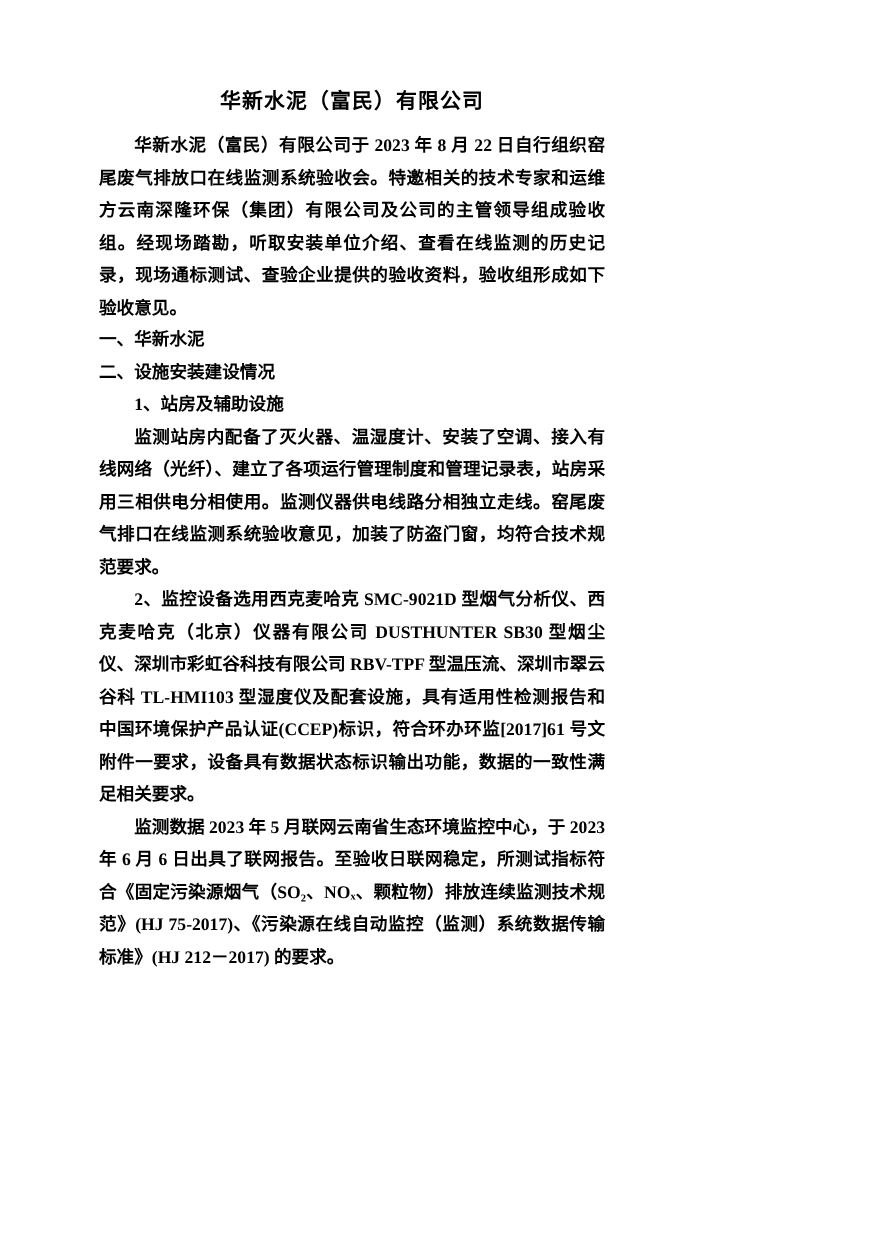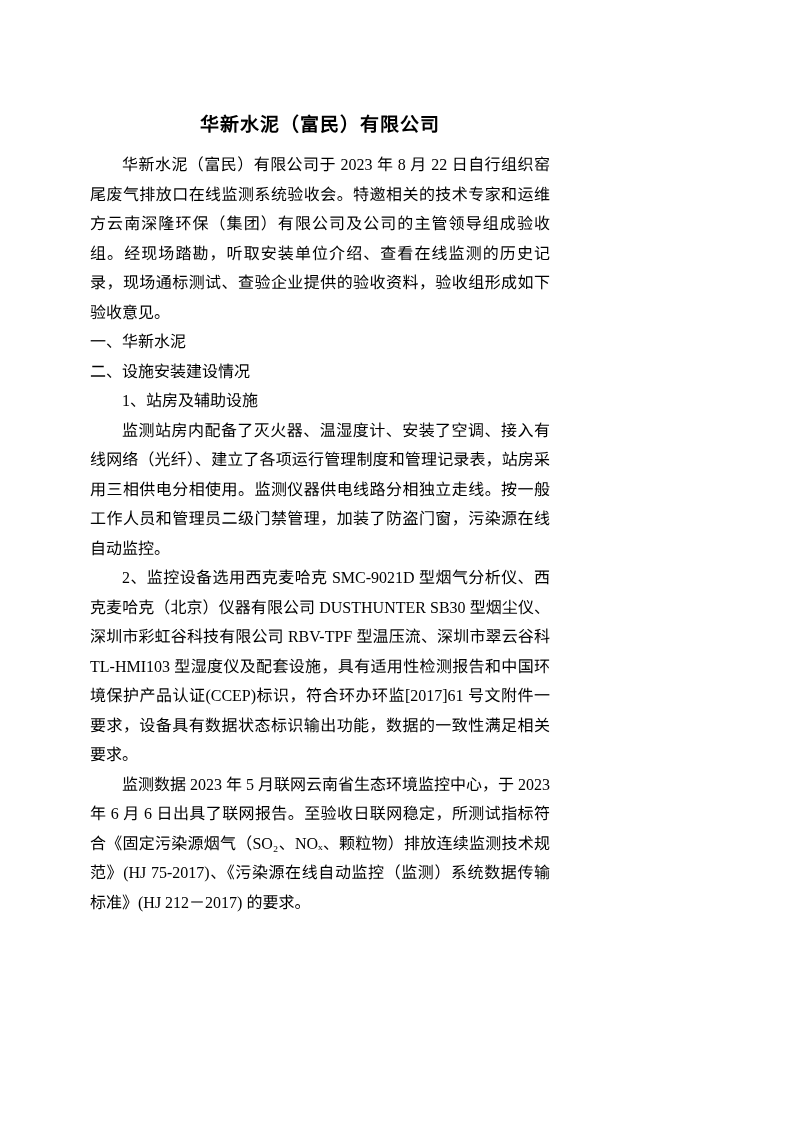--- a/index.html
+++ b/index.html
@@ -11,55 +11,56 @@
     width: 793px;
     height: 1122px;
     overflow: hidden;
     color: #000000;
     font-family: "Liberation Serif", "DejaVu Serif", serif;
   }
   .page {
     box-sizing: border-box;
     width: 642px;
     height: 1122px;
-    padding: 100px 92px 0 90px;
+    padding: 68px 92px 0 90px;
     background: #ffffff;
   }
   .doc-title {
     font-size: 19px;
     font-weight: bold;
     text-align: center;
     line-height: 50px;
     margin: 0;
     letter-spacing: 1px;
   }
   .heading,
   .para {
     font-size: 16px;
     line-height: 29.5px;
     margin: 0;
     text-align: justify;
     word-break: break-all;
+    font-weight: bold;
   }
   .heading {
     text-indent: 0;
   }
   .para {
     text-indent: 2em;
   }
 </style>
 </head>
 <body>
 
 <div class="page">
   <h1 class="doc-title">华新水泥（富民）有限公司</h1>
 
   <p class="para">华新水泥（富民）有限公司于 2023 年 8 月 22 日自行组织窑尾废气排放口在线监测系统验收会。特邀相关的技术专家和运维方云南深隆环保（集团）有限公司及公司的主管领导组成验收组。经现场踏勘，听取安装单位介绍、查看在线监测的历史记录，现场通标测试、查验企业提供的验收资料，验收组形成如下验收意见。</p>
 
   <p class="heading">一、华新水泥</p>
 
   <p class="heading">二、设施安装建设情况</p>
   <p class="para">1、站房及辅助设施</p>
-  <p class="para">监测站房内配备了灭火器、温湿度计、安装了空调、接入有线网络（光纤）、建立了各项运行管理制度和管理记录表，站房采用三相供电分相使用。监测仪器供电线路分相独立走线。按一般工作人员和管理员二级门禁管理，加装了防盗门窗，污染源在线自动监控。</p>
+  <p class="para">监测站房内配备了灭火器、温湿度计、安装了空调、接入有线网络（光纤）、建立了各项运行管理制度和管理记录表，站房采用三相供电分相使用。监测仪器供电线路分相独立走线。窑尾废气排口在线监测系统验收意见，加装了防盗门窗，均符合技术规范要求。</p>
   <p class="para">2、监控设备选用西克麦哈克 SMC-9021D 型烟气分析仪、西克麦哈克（北京）仪器有限公司 DUSTHUNTER SB30 型烟尘仪、深圳市彩虹谷科技有限公司 RBV-TPF 型温压流、深圳市翠云谷科 TL-HMI103 型湿度仪及配套设施，具有适用性检测报告和中国环境保护产品认证(CCEP)标识，符合环办环监[2017]61 号文附件一要求，设备具有数据状态标识输出功能，数据的一致性满足相关要求。</p>
 
   <p class="para">监测数据 2023 年 5 月联网云南省生态环境监控中心，于 2023 年 6 月 6 日出具了联网报告。至验收日联网稳定，所测试指标符合《固定污染源烟气（SO₂、NOₓ、颗粒物）排放连续监测技术规范》(HJ 75-2017)、《污染源在线自动监控（监测）系统数据传输标准》(HJ 212－2017) 的要求。</p>
 </div>
 
 </body></html>

